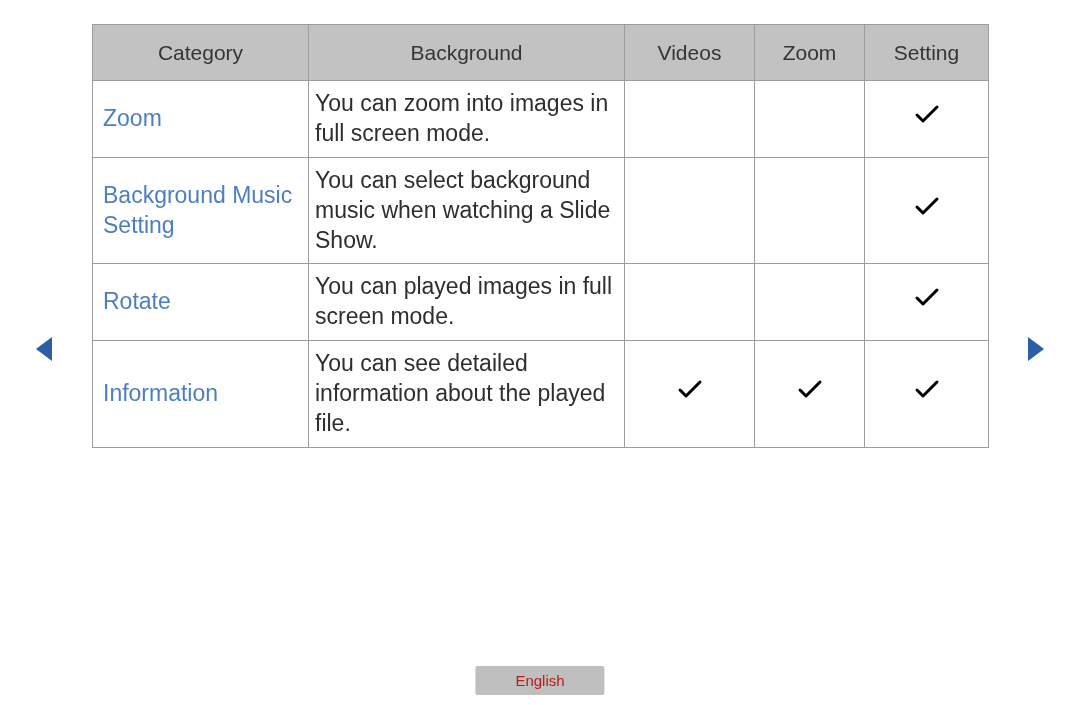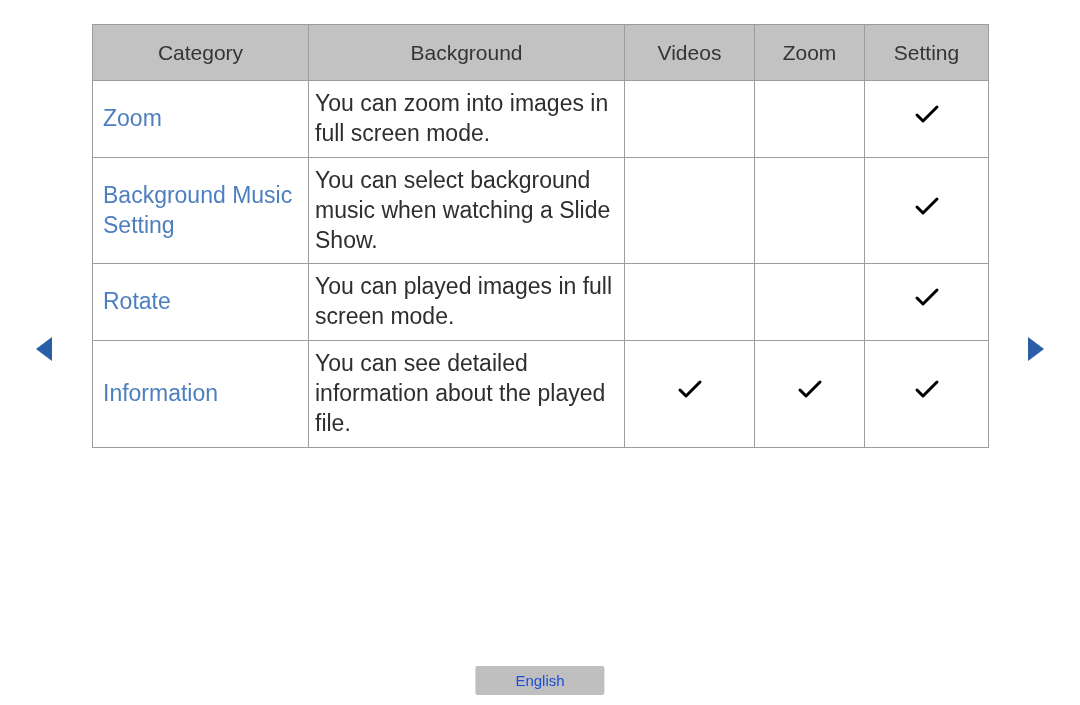--- a/index.html
+++ b/index.html
@@ -65,21 +65,21 @@
     }
     .nav-left { left: 34px; }
     .nav-right { right: 34px; }
     .nav-left svg, .nav-right svg { display: block; }
     .lang-badge {
       position: absolute;
       bottom: 10px;
       left: 50%;
       transform: translateX(-50%);
       background: #bfbfbf;
-      color: #1d4ed8;
+      color: #b91c1c;
       font-size: 15px;
       padding: 6px 40px;
       border-radius: 2px;
     }
   </style>
 </head>
 <body>
 
 <div class="nav-left">
   <svg width="20" height="28" viewBox="0 0 20 28">

